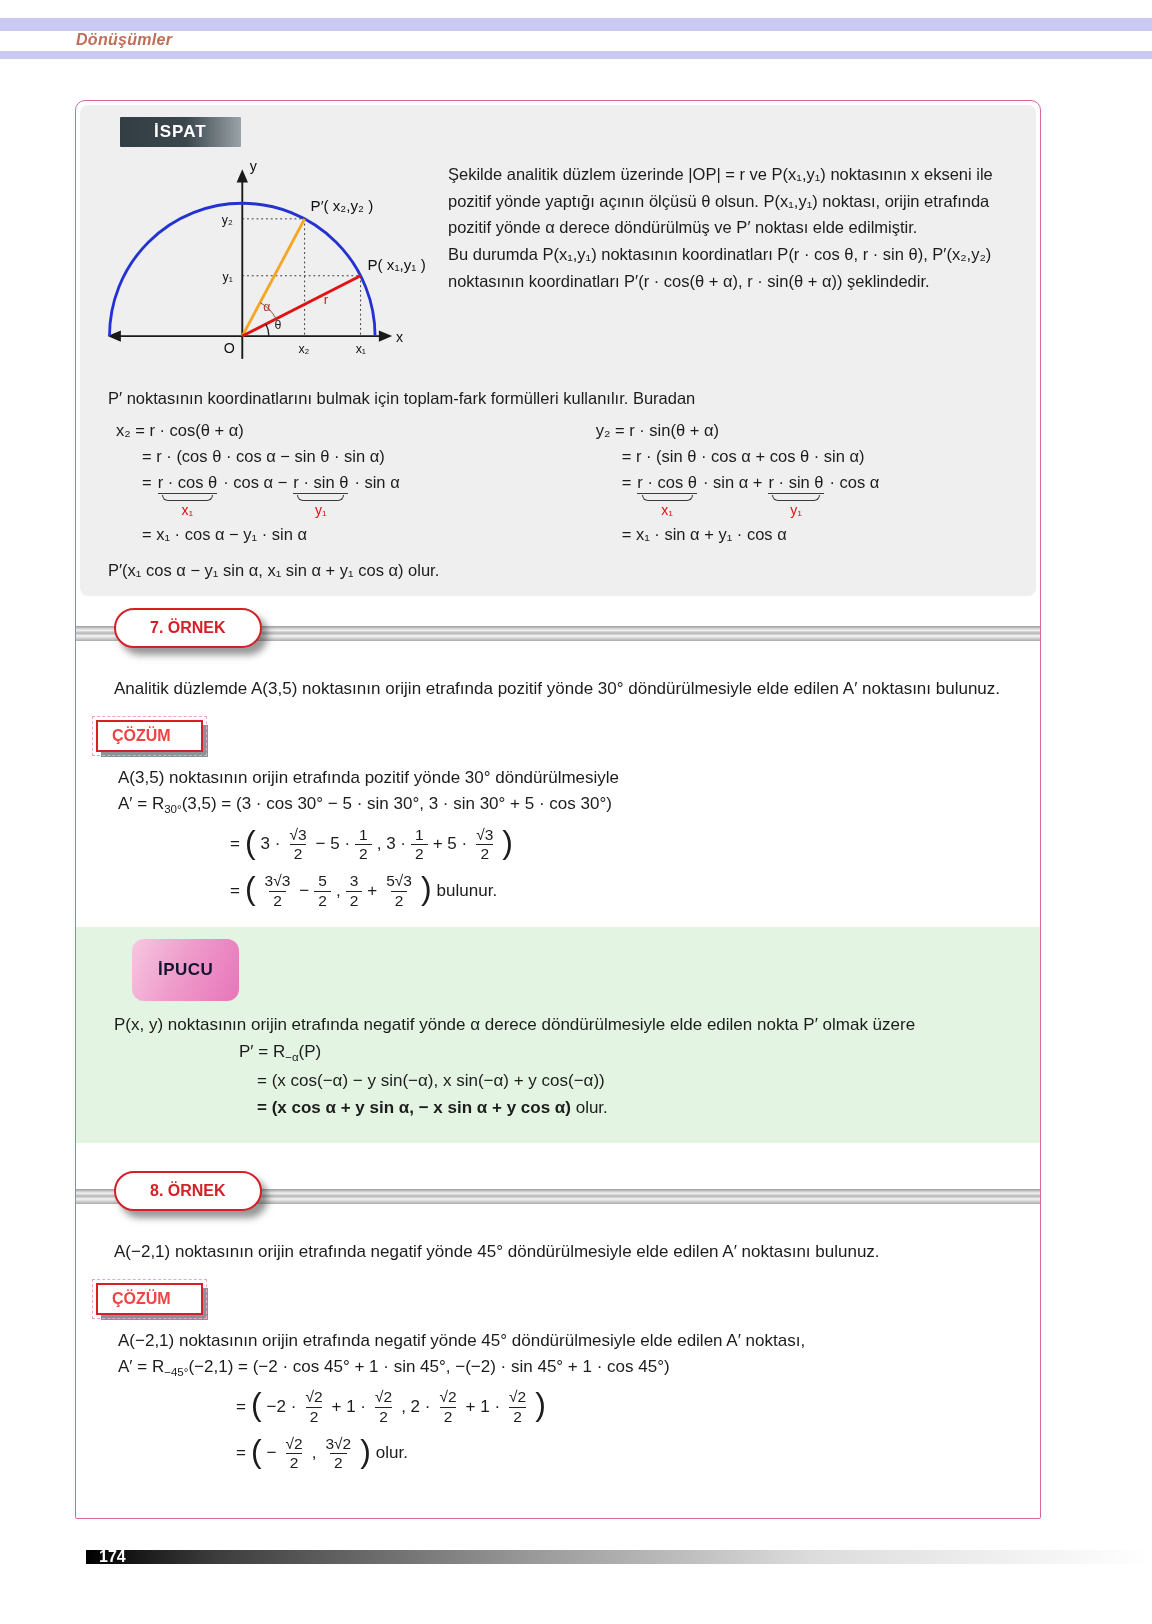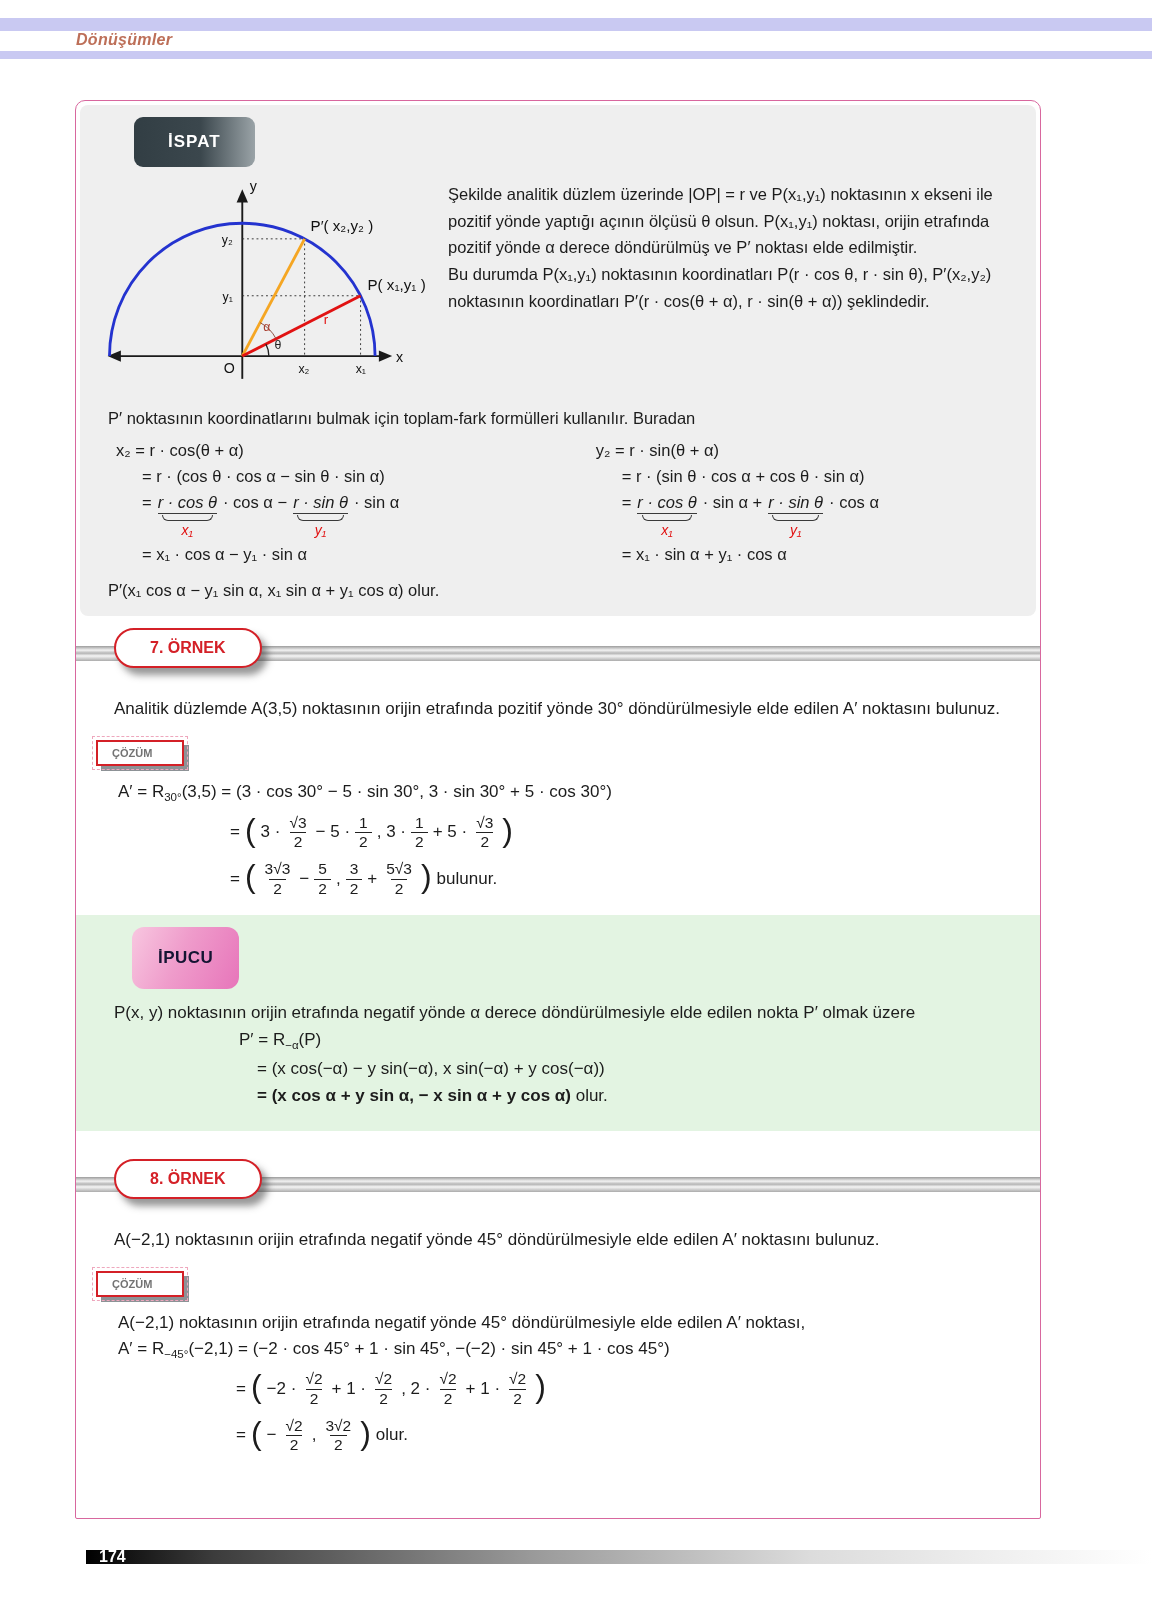--- a/index.html
+++ b/index.html
@@ -12,52 +12,52 @@
   .hdr .strip { height:20px; background:#fff; display:flex; align-items:flex-start; }
   .hdr .strip span { margin-left:76px; font-size:16px; font-weight:bold; font-style:italic; color:var(--title-brown,#bd6f58); letter-spacing:.3px; }
   .hdr .band2 { height:8px; background:var(--band-lavender,#c9c9f2); }
 
   
   .frame { position:absolute; left:75px; top:100px; width:966px; height:1419px; background:#fff;
            border:1.5px solid var(--accent-pink,#d8679e); border-radius:10px 10px 2px 2px; box-sizing:border-box; }
 
   
   .ispat { margin:4px; background:var(--ispat-bg,#efefef); border-radius:8px; padding:12px 22px 14px 20px; }
-  .pill-dark { display:inline-block; margin-left:34px; padding:15px 34px; border-radius:9px;
+  .pill-dark { display:inline-block; margin-left:20px; padding:5px 34px; border-radius:1px;
                background:linear-gradient(90deg,#323e44 0%,#3b474d 55%,#9aa3a7 100%);
                color:#fff; font-weight:bold; font-size:17px; letter-spacing:1px; }
   .ispat-top { display:flex; gap:16px; margin-top:6px; }
   .diagram-wrap { flex:0 0 332px; }
   .ispat-text { flex:1; font-size:16.5px; line-height:1.62; padding-top:8px; }
   .ispat-text p { margin:0; }
   .ispat p.p3 { margin:10px 0 6px 8px; font-size:16.5px; }
 
   .deriv-cols { display:grid; grid-template-columns:1.08fr 1fr; column-gap:28px; margin-left:16px; }
   .mline { font-size:16.5px; margin:7px 0; white-space:nowrap; }
   .mline.ind { margin-left:26px; }
   .l3row { display:flex; align-items:flex-start; gap:6px; margin:7px 0 2px 26px; font-size:16.5px; }
-  .ub { display:inline-flex; flex-direction:column; align-items:center;font-style:italic; }
+  .ub { display:inline-flex; flex-direction:column; align-items:center; }
   .ub-t { border-bottom:1.2px solid #3a3a3a; padding-bottom:1px; }
   .ub-b { width:82%; height:5px; border:1.3px solid #3a3a3a; border-top:none; border-radius:0 0 8px 8px; margin-top:1px; }
   .ub-l { color:var(--ray-red,#e11212); font-size:14px; margin-top:1px; }
   .conclusion { margin:10px 0 2px 8px; font-size:16.5px; }
 
   
   .ornek-row { position:relative; height:52px; margin-top:12px; }
   .silver-band { position:absolute; left:0; right:0; top:18px; height:15px;
     background:linear-gradient(180deg,#9c9c9c 0%,#f2f2f2 28%,#b5b5b5 48%,#f5f5f5 66%,#ababab 100%); }
   .pill-red { position:absolute; left:38px; top:0; padding:9px 34px; background:#fff;
     border:2.5px solid var(--example-red,#d42027); border-radius:24px; color:var(--example-red,#d42027);
     font-weight:bold; font-size:16px; box-shadow:6px 7px 7px rgba(50,50,50,.5); }
   .ornek-text { margin:16px 0 0 0; padding:0 30px 0 38px; font-size:17px; line-height:1.55; }
 
   
   .cozum-box { display:inline-block; margin:18px 0 0 10px; padding:5px 30px 5px 14px; background:#fff;
     border:2px solid var(--example-red,#d42027); box-shadow:5px 5px 0 0 #8d9296;
-    outline:1px dashed #eea7bd; outline-offset:3px; font-weight:bold; font-size:11px; color:#737373; }
+    outline:1px dashed #eea7bd; outline-offset:3px; font-weight:bold; font-size:16px; color:#ef4444; }
 
   .sol { padding:10px 30px 0 42px; font-size:17px; }
   .sol p { margin:6px 0; }
   sub { font-size:68%; }
   .fline { display:flex; align-items:center; gap:5px; font-size:17px; margin:10px 0; }
   .fline.ind7 { margin-left:112px; }
   .fline.ind8 { margin-left:118px; }
   .frac { display:inline-flex; flex-direction:column; align-items:center; line-height:1.12; font-size:15.5px; }
   .frac .num { padding:0 4px; }
   .frac .den { border-top:1.6px solid #222; padding:0 4px; margin-top:1px; }
@@ -199,20 +199,21 @@
     </div>
     <p class="ornek-text">Analitik düzlemde  A(3,5)  noktasının orijin etrafında pozitif yönde 30° döndürülmesiyle elde edilen  A′  noktasını bulunuz.</p>
 
     <div style="padding-left:10px;">
       <div class="cozum-box">
         <span>ÇÖZÜM</span>
       </div>
     </div>
 
     <div class="sol">
+      <p>A(3,5)  noktasının orijin etrafında pozitif yönde 30° döndürülmesiyle</p>
       <p><span>A′ = R</span><sub>30°</sub><span>(3,5) = (3 · cos 30° − 5 · sin 30°, 3 · sin 30° + 5 · cos 30°)</span></p>
 
       <div class="fline ind7">
         <span>=</span>
         <span class="bigp">(</span>
         <span>3 ·</span>
         <span class="frac">
             <span class="num">√3</span>
             <span class="den">2</span>
           </span>

